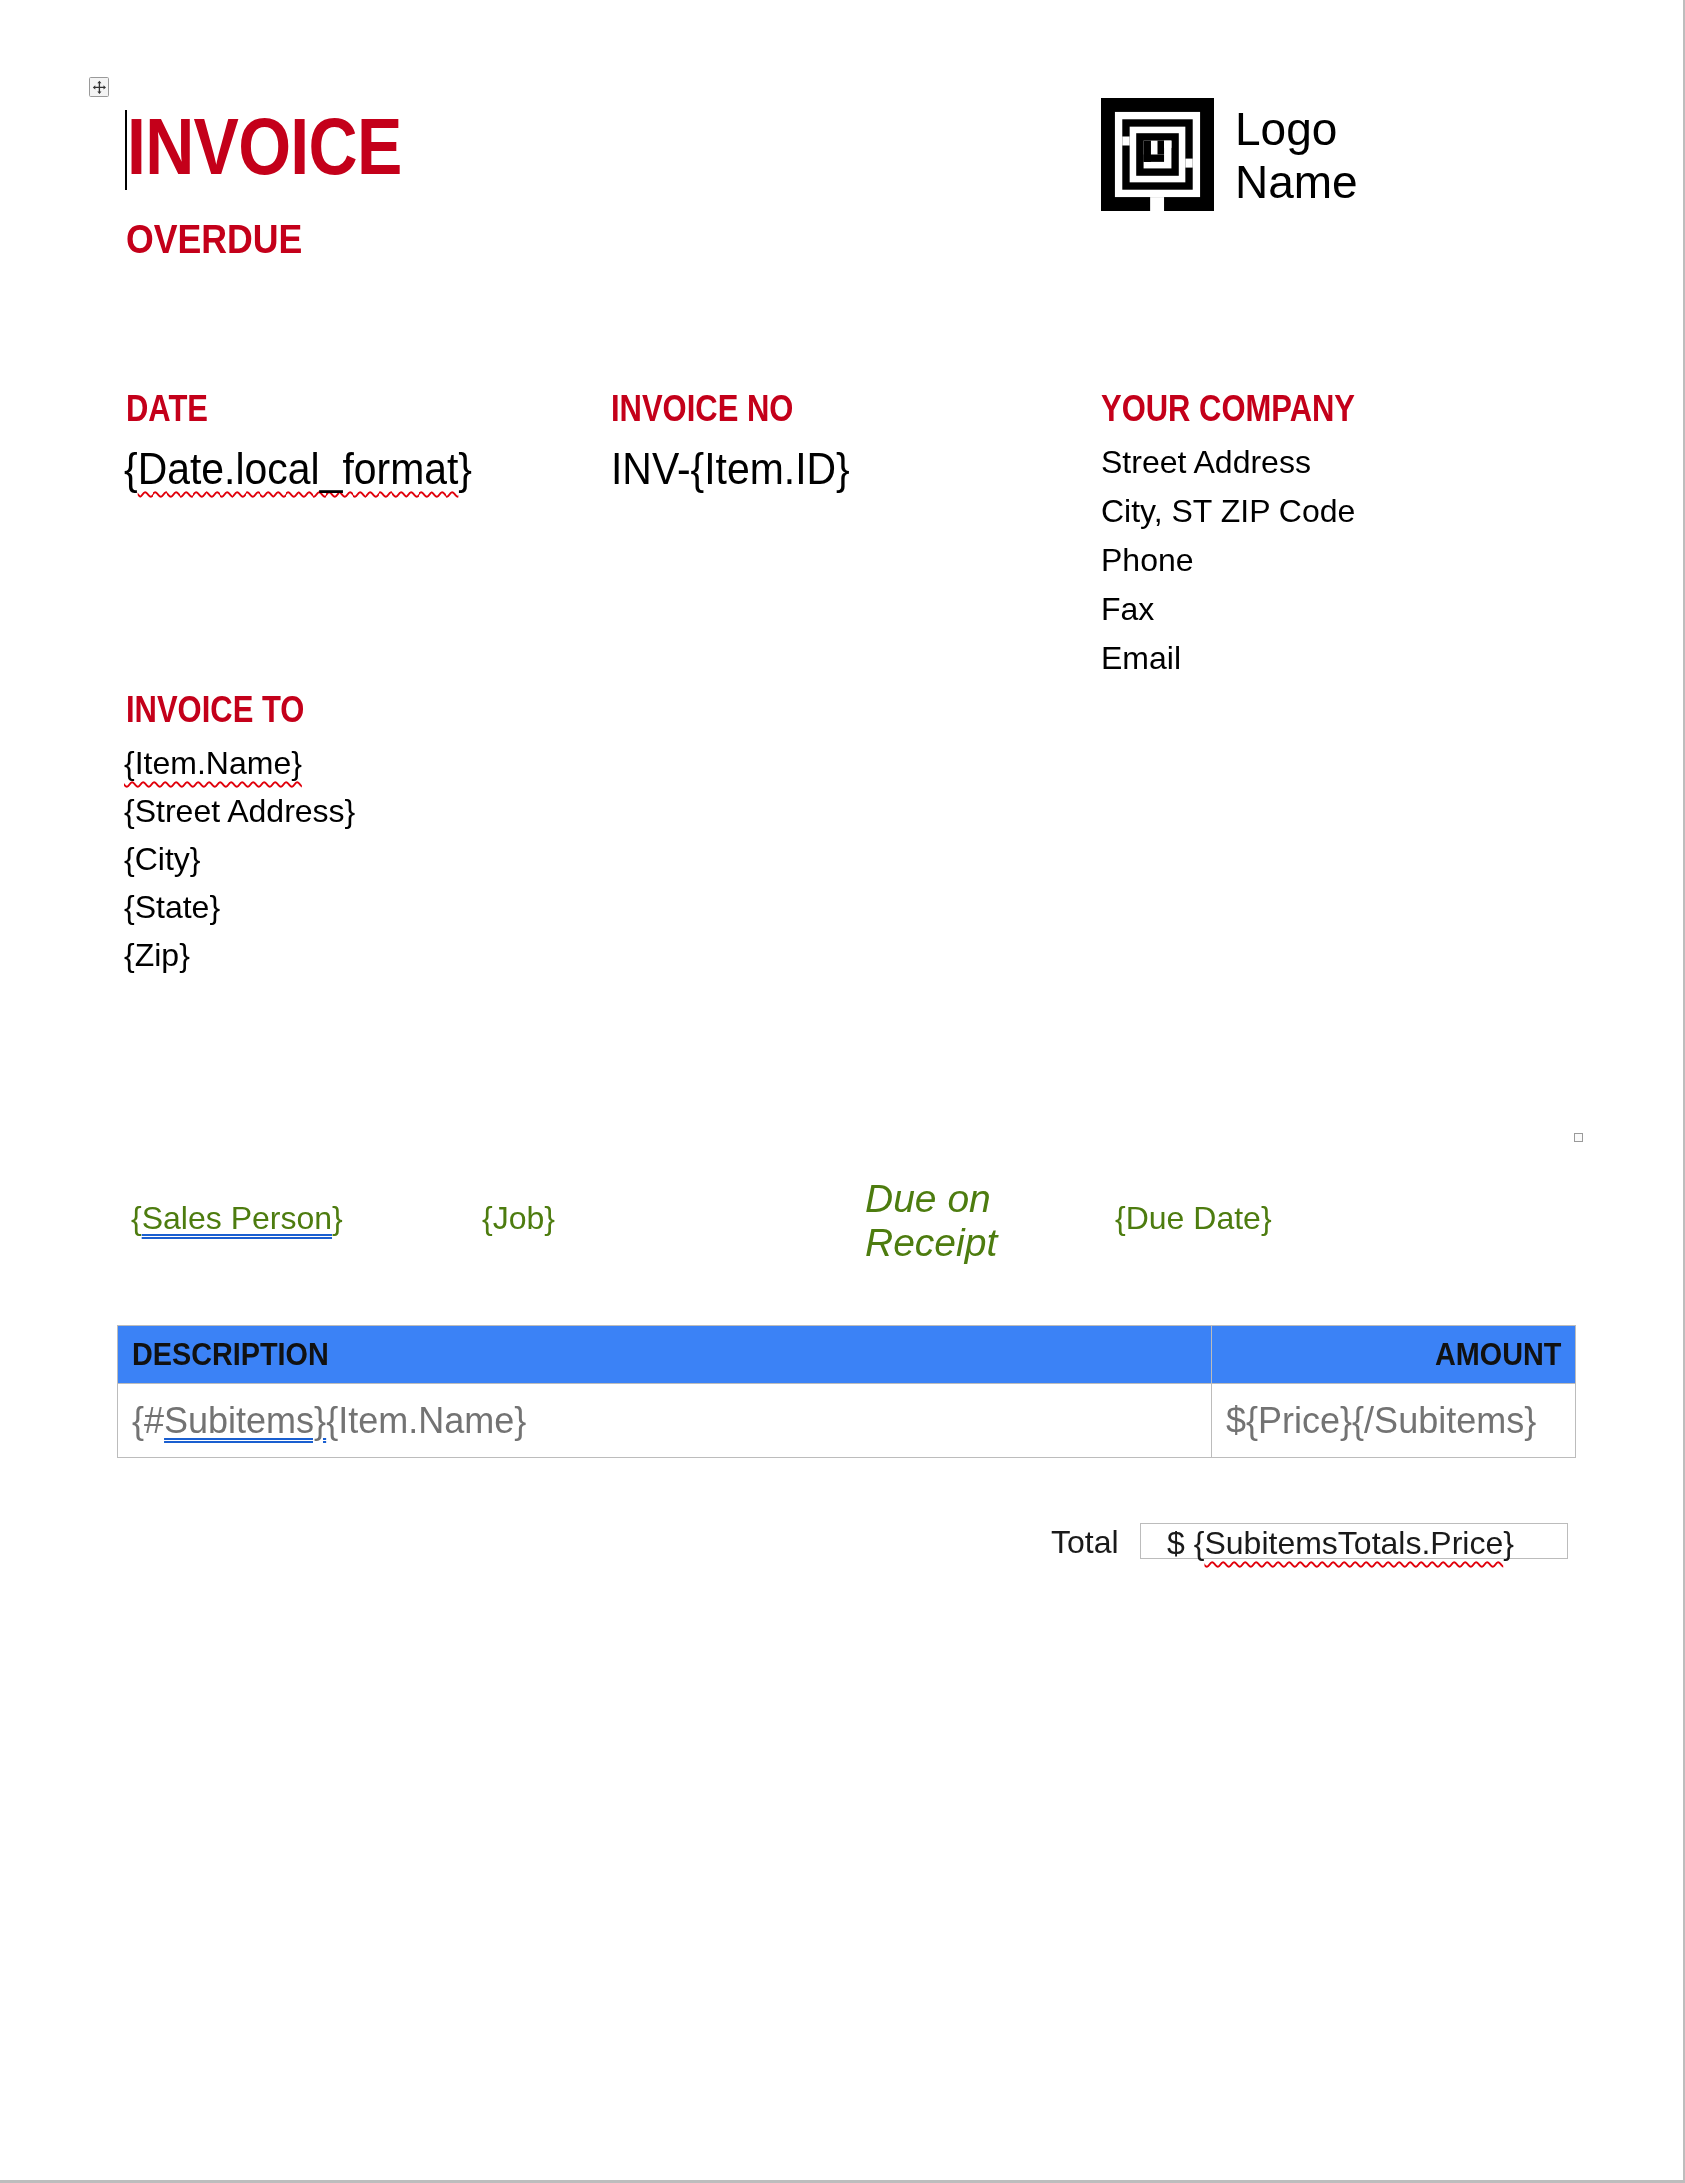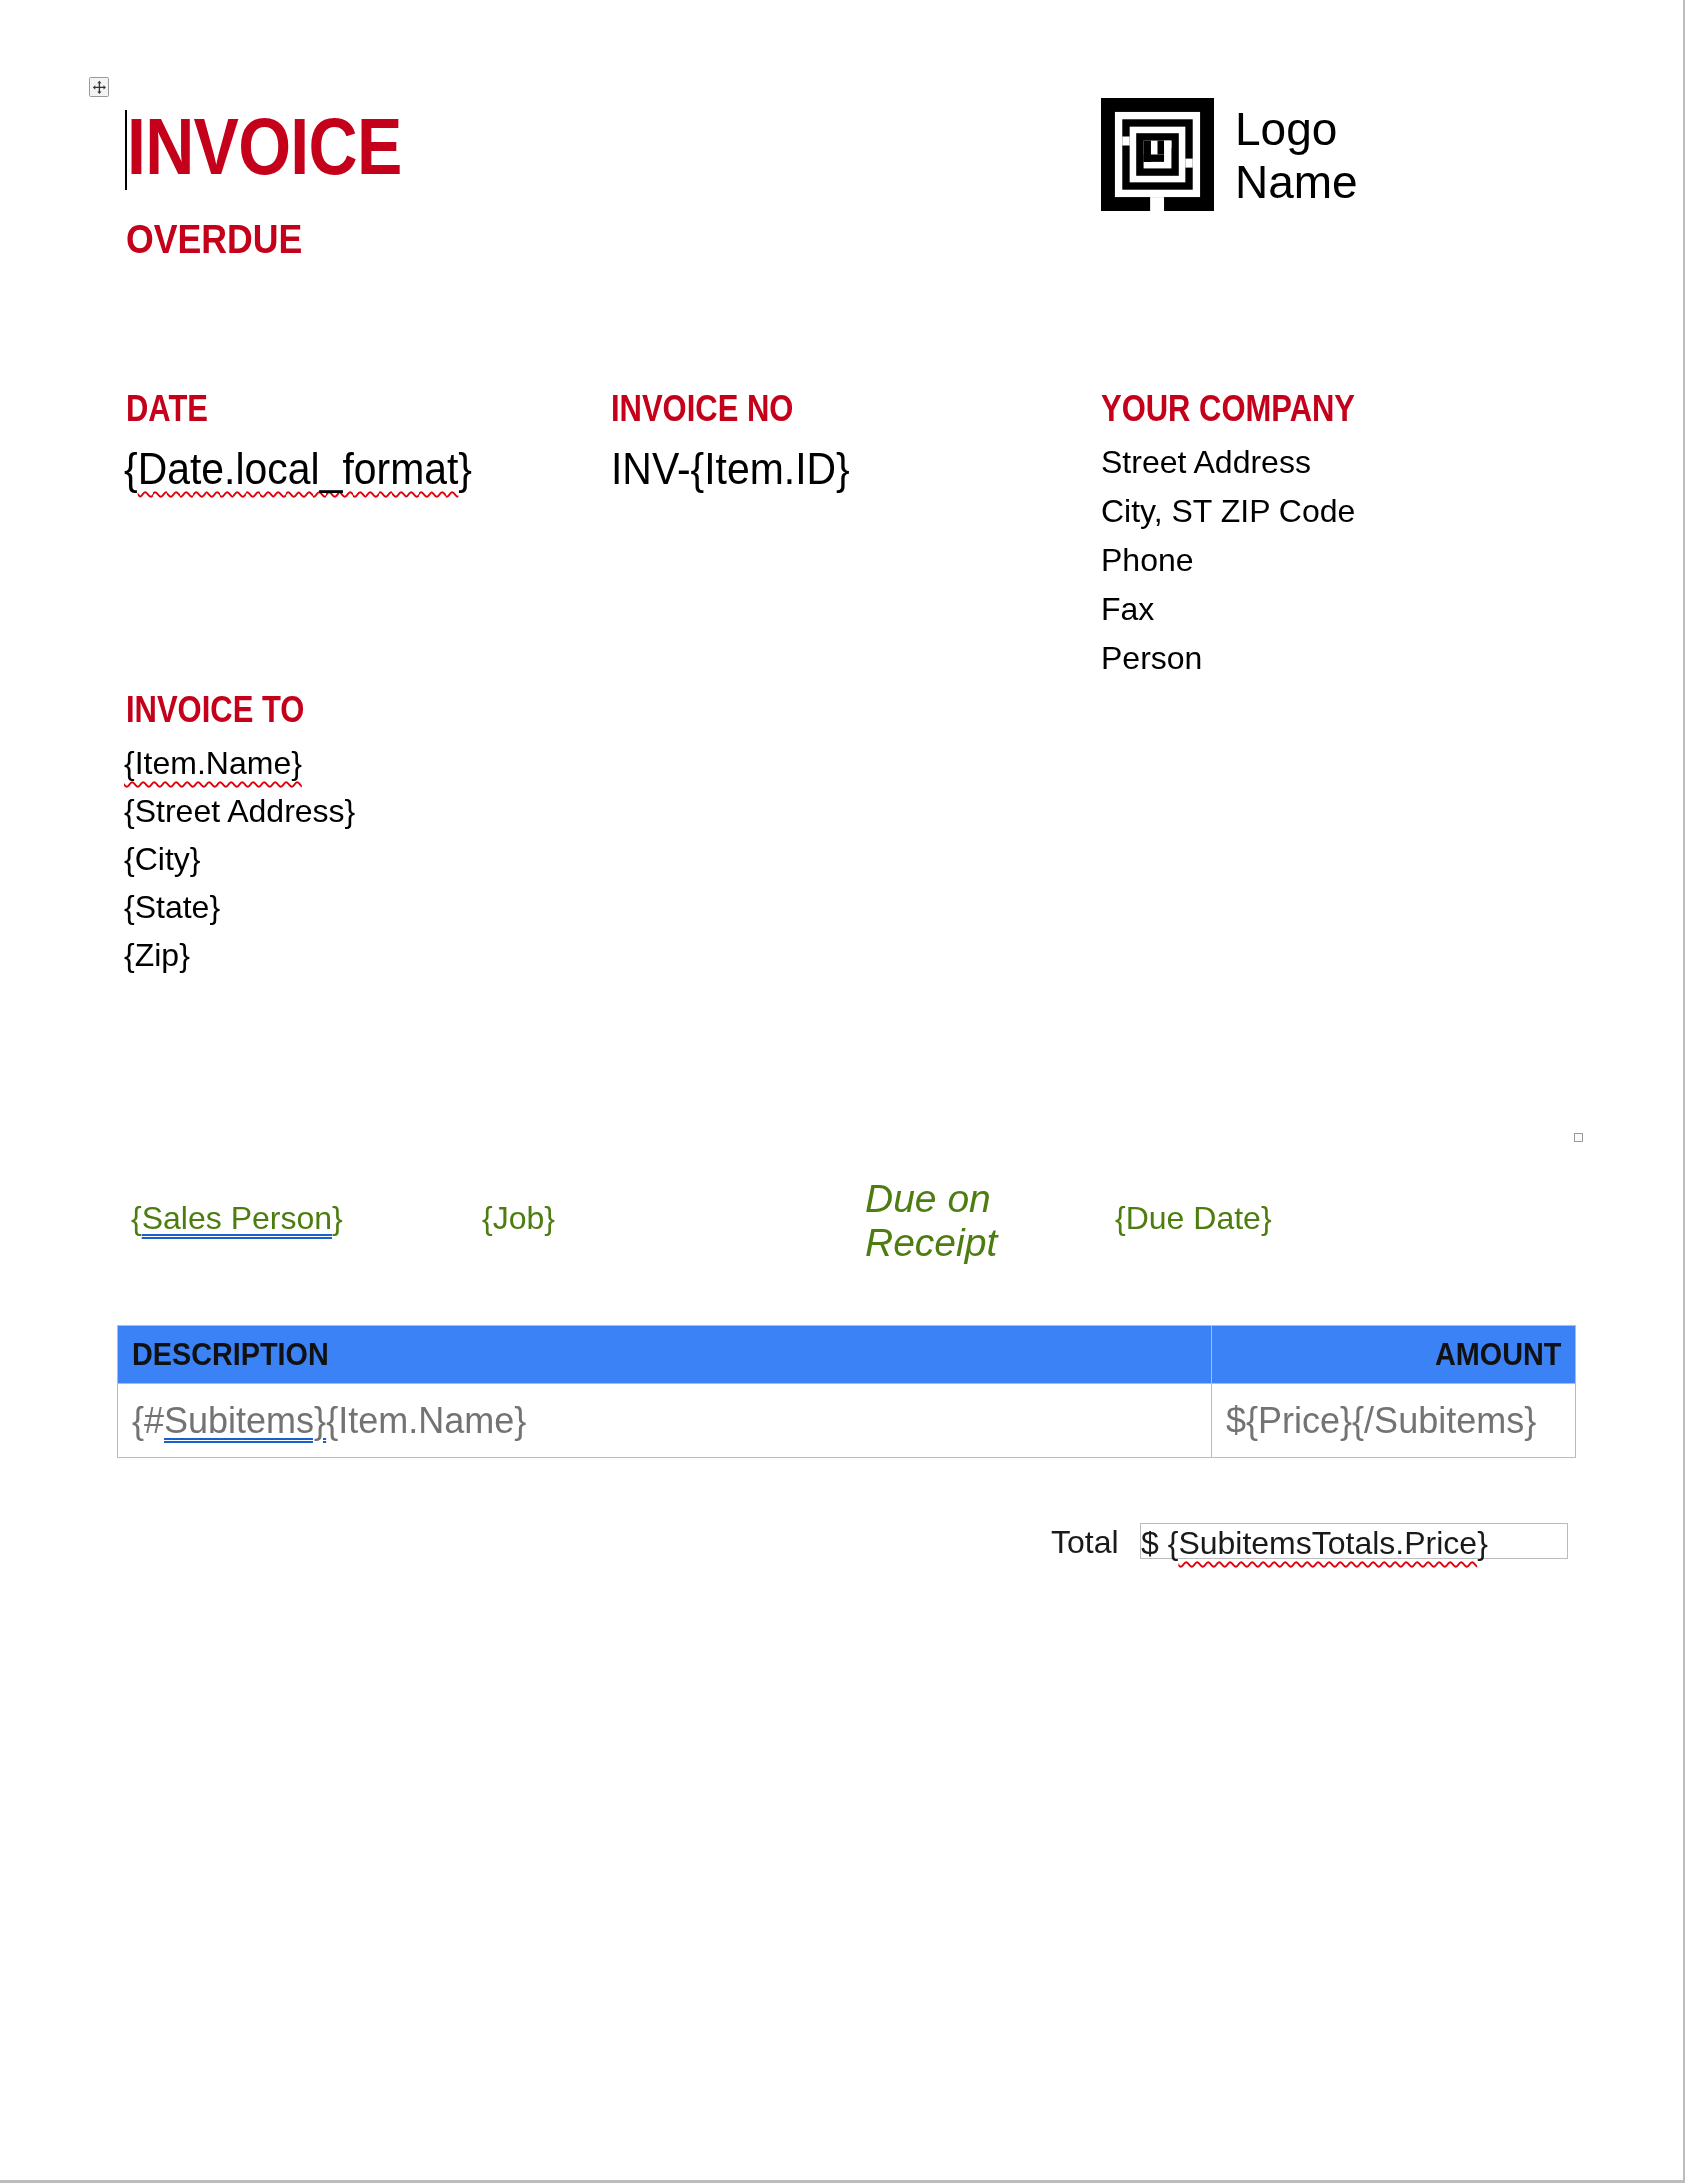--- a/index.html
+++ b/index.html
@@ -72,21 +72,21 @@
   .desc-table th.left span { transform-origin: left center; }
   .desc-table th.right { text-align: right; margin-top: 40px; }
   .desc-table th.right span { transform-origin: right center; }
   .desc-table td { border: 1.6px solid #bcbcbc; height: 57px; font-size: 36px; padding: 8px 14px; color: #737373; }
   .desc-table td.right { text-align: left; }
 
   .total-label { left: 1051px; top: 1523px; font-size: 32px; line-height: 39px; color: #1a1a1a; }
   .total-box {
     position: absolute; left: 1140px; top: 1523px; width: 428px; height: 36px;
     border: 1.6px solid #bcbcbc; font-size: 32px; line-height: 38px;
-    text-align: left; padding-right: 27px; box-sizing: border-box; color: #1a1a1a; white-space: nowrap;
+    text-align: center; padding-right: 27px; box-sizing: border-box; color: #1a1a1a; white-space: nowrap;
   }
 </style>
 </head>
 <body>
 
 <div class="page-border-right"></div>
 <div class="page-border-bottom"></div>
 
 <div class="move-handle">
   <svg width="14.8" height="14.8" viewBox="0 0 18 18">
@@ -126,21 +126,21 @@
 
 <div class="abs cond red label lbl-invno">INVOICE NO</div>
 <div class="abs val-big val-invno">INV-{Item.ID}</div>
 
 <div class="abs cond red label lbl-company">YOUR COMPANY</div>
 <div class="abs company-lines">
   <div>Street Address</div>
   <div>City, ST ZIP Code</div>
   <div>Phone</div>
   <div>Fax</div>
-  <div>Person</div>
+  <div>Email</div>
 </div>
 
 <div class="abs cond red label lbl-invto">INVOICE TO</div>
 <div class="abs invto-lines">
   <div><span class="squiggle">{Item.Name}</span></div>
   <div>{Street Address}</div>
   <div>{City}</div>
   <div>{State}</div>
   <div>{Zip}</div>
 </div>

